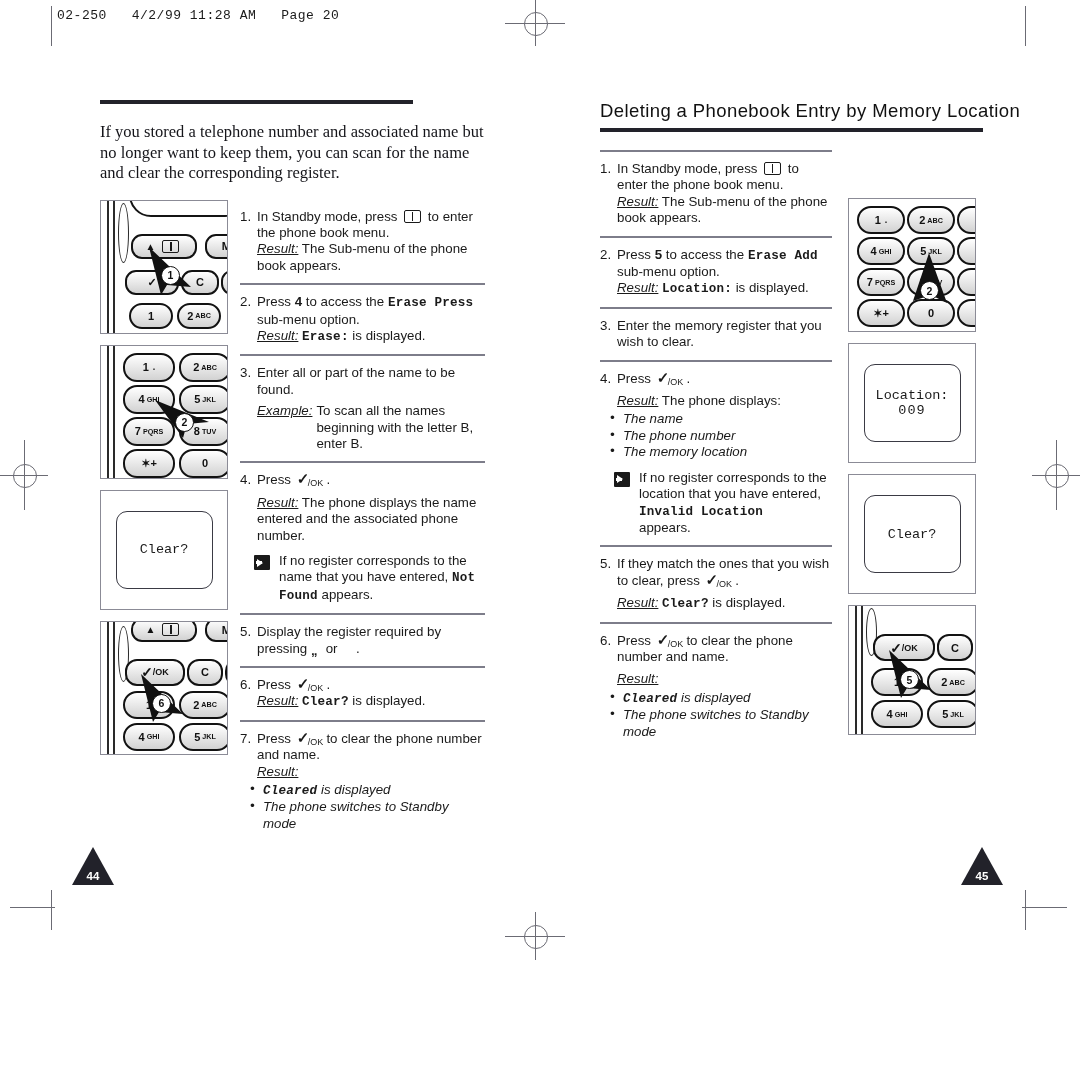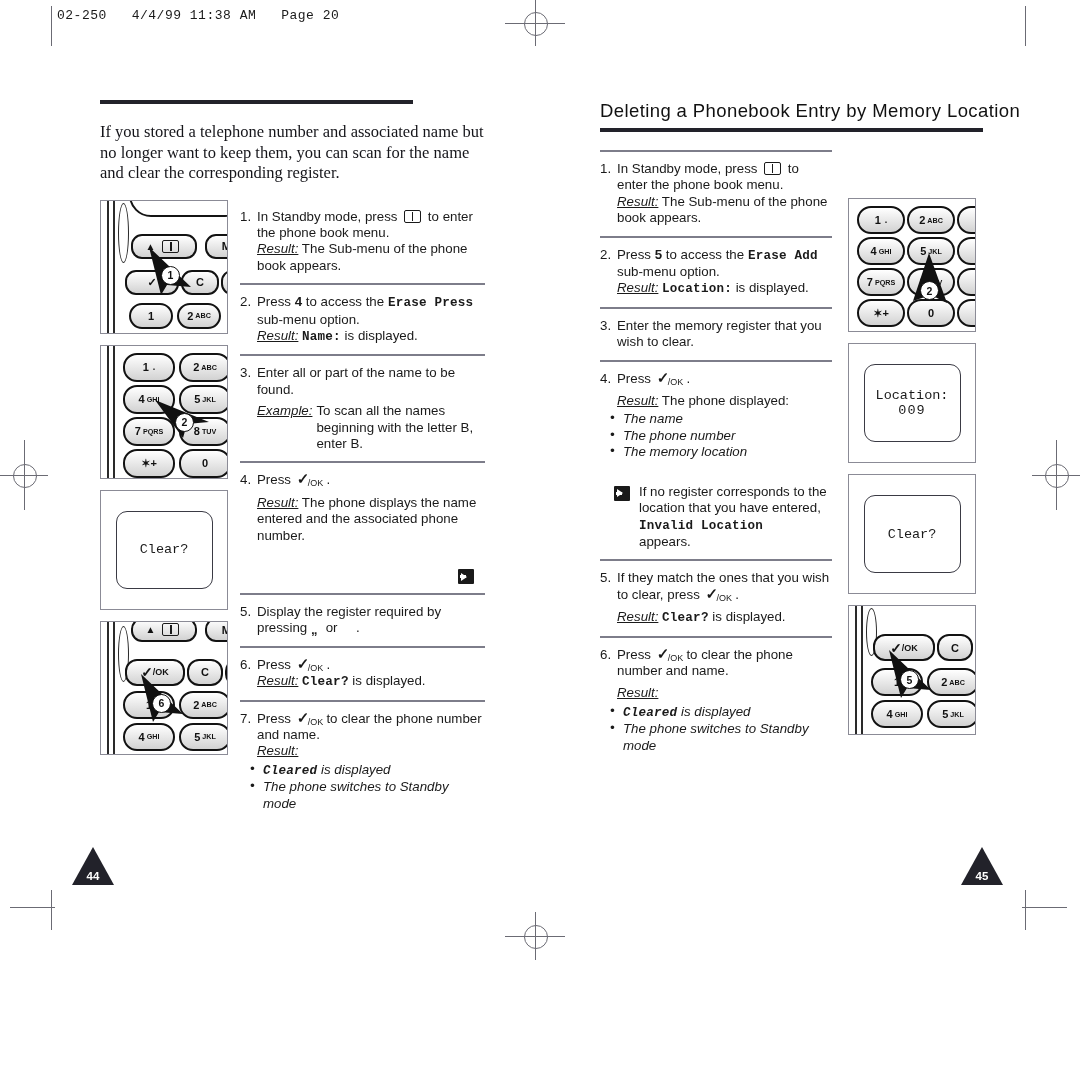--- a/index.html
+++ b/index.html
@@ -65,21 +65,21 @@
 
   .res{font-style:italic;text-decoration:underline;}
   .mono{font-family:"Liberation Mono","DejaVu Sans Mono",monospace;font-weight:bold;font-size:12.6px;letter-spacing:.2px;}
   .b{font-weight:bold;}
 
   ul.bul{list-style:none;margin:2px 0 0 0;padding:0 0 0 10px;font-style:italic;}
   ul.bul li{position:relative;padding-left:13px;line-height:16.4px;}
   ul.bul li:before{content:"\2022";position:absolute;left:0;top:-1px;}
 
   
-  .note{display:flex;margin:23px 0 0 14px;justify-content:flex-end;}
+  .note{display:flex;margin:9px 0 0 14px;}
   .note .arrowbox{
     flex:0 0 16px;width:16px;height:15px;background:#1a1a1a;
     margin:2px 9px 0 0;position:relative;border-radius:1px;
   }
   .note .arrowbox:after{
     content:"";position:absolute;left:3px;top:3.5px;
     width:0;height:0;border-top:4px solid transparent;border-bottom:4px solid transparent;
     border-left:6px solid #fff;
   }
   .note .arrowbox:before{
@@ -166,21 +166,21 @@
     <span class="h"></span>
     <span class="v"></span>
     <span class="c"></span>
   </div>
 <div class="reg-mark" style="left:505px;top:912px;width:60px;height:48px;">
     <span class="h"></span>
     <span class="v"></span>
     <span class="c"></span>
   </div>
 
-<div class="slug">02-250   4/4/99 11:38 AM   Page 20</div>
+<div class="slug">02-250   4/2/99 11:28 AM   Page 20</div>
 
 <div class="col col-left">
   <div class="rule-thick"></div>
   <p class="intro">If you stored a telephone number and associated name but no longer want to keep them, you can scan for the name and clear the corresponding register.</p>
 
   <div class="body-row" style="height:640px;">
 
     <div class="figcol figcol-left">
 
       <div class="fig phone">
@@ -311,21 +311,21 @@
       <div class="step">
         <div class="ln">
             <span class="num">2.</span>
           <span class="txt"><span>Press</span>
             <span class="b">4</span>
             <span>to access the</span>
             <span class="mono">Erase Press</span>
             <span>sub-menu option.</span></span>
           </div>
         <div class="indent"><span class="res">Result:</span>
-          <span class="mono">Name:</span>
+          <span class="mono">Erase:</span>
           <span>is displayed.</span></div>
       </div>
 
       <div class="step">
         <div class="ln">
             <span class="num">3.</span>
           <span class="txt">Enter all or part of the name to be found.</span>
           </div>
         <div class="indent" style="display:flex;margin-top:5px;">
           <span class="res" style="flex:0 0 auto;margin-right:4px;">Example:</span>
@@ -337,20 +337,23 @@
         <div class="ln">
             <span class="num">4.</span>
           <span class="txt"><span>Press</span>
             <span class="ic ic-send"><span class="hook">✓</span><span class="ok">/OK</span></span>
             <span>.</span></span>
           </div>
         <div class="indent" style="margin-top:6px;"><span class="res">Result:</span>
           <span>The phone displays the name entered and the associated phone number.</span></div>
         <div class="note">
           <span class="arrowbox"></span>
+          <span class="ntxt"><span>If no register corresponds to the name that you have entered,</span>
+            <span class="mono">Not Found</span>
+            <span>appears.</span></span>
         </div>
       </div>
 
       <div class="step">
         <div class="ln">
             <span class="num">5.</span>
           <span class="txt"><span>Display the register required by pressing</span>
             <span class="ic-arrw">„</span>
             <span>or</span>
             <span class="ic-arrw">&nbsp;</span>
@@ -430,21 +433,21 @@
       </div>
 
       <div class="step">
         <div class="ln">
             <span class="num">4.</span>
           <span class="txt"><span>Press</span>
             <span class="ic ic-send"><span class="hook">✓</span><span class="ok">/OK</span></span>
             <span>.</span></span>
           </div>
         <div class="indent" style="margin-top:6px;"><span class="res">Result:</span>
-          <span>The phone displayed:</span></div>
+          <span>The phone displays:</span></div>
         <ul class="bul">
           <li>The name</li>
           <li>The phone number</li>
           <li>The memory location</li>
         </ul>
         <div class="note">
           <span class="arrowbox"></span>
           <span class="ntxt"><span>If no register corresponds to the location that you have entered,</span>
             <span class="mono" style="display:block;margin-top:1px;">Invalid Location</span>
             <span>appears.</span></span>

